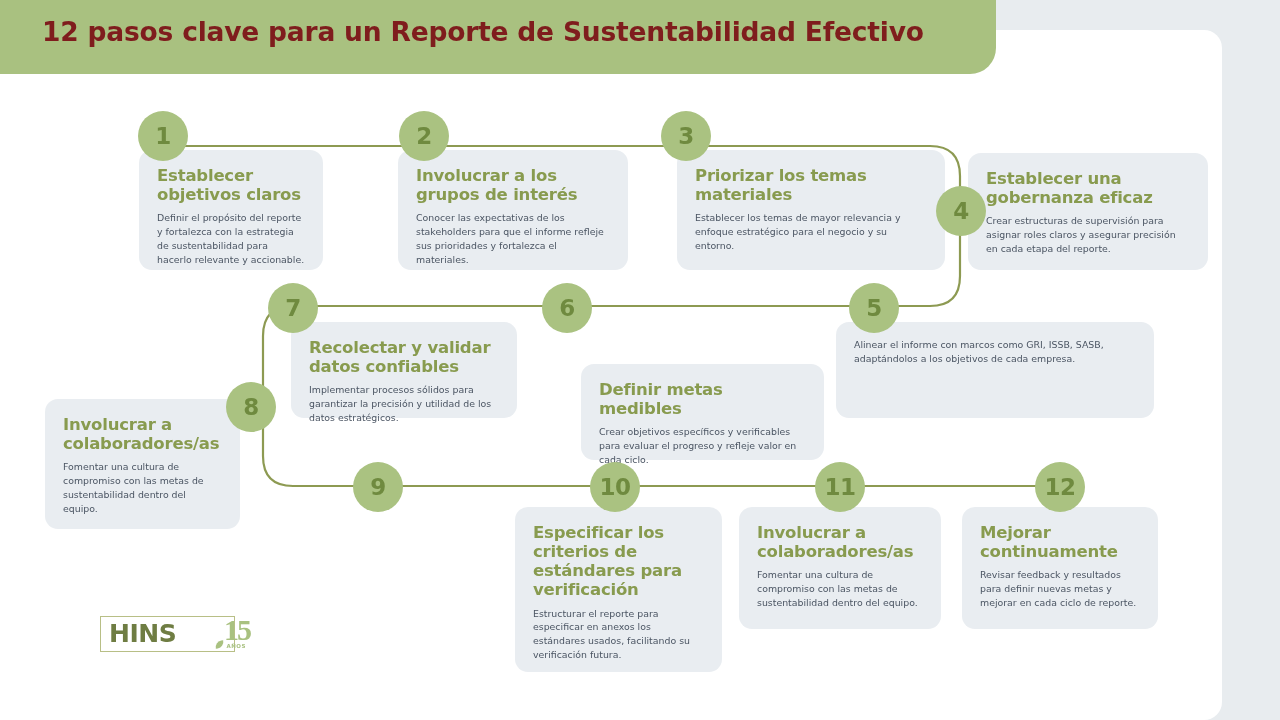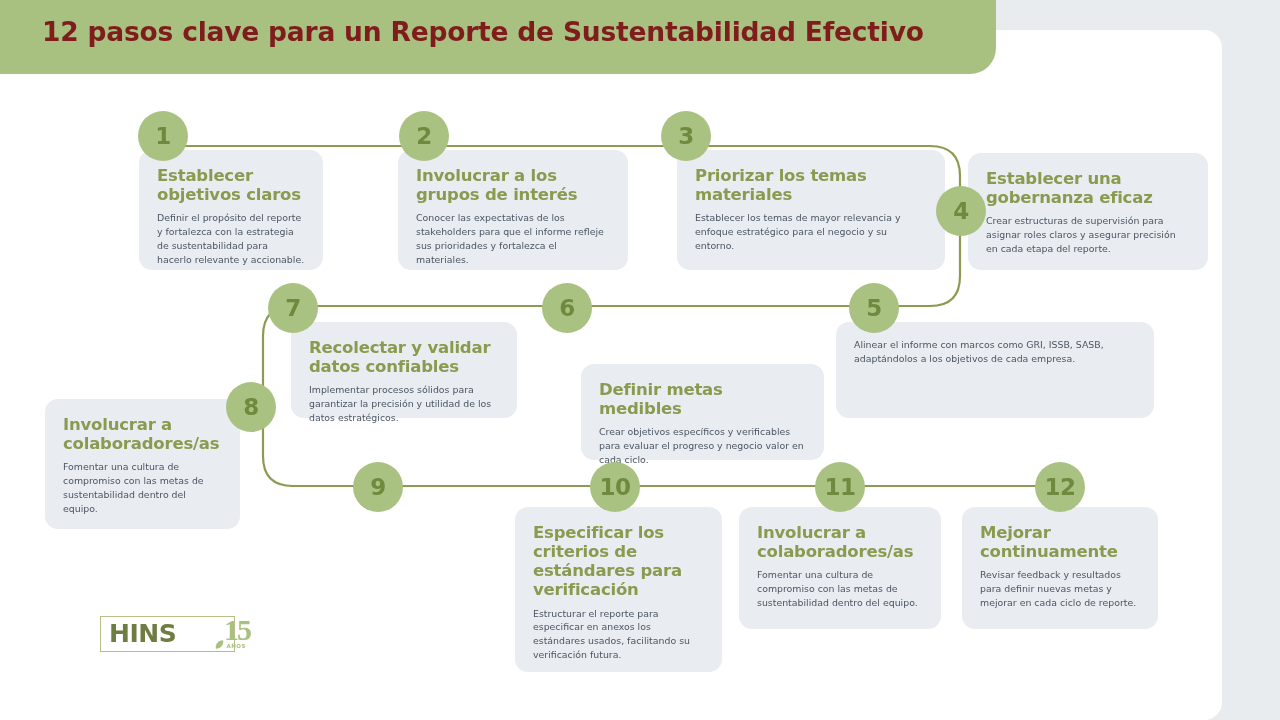--- a/index.html
+++ b/index.html
@@ -140,21 +140,21 @@
   </div>
   <div class="numdot" style="left:936px;top:186px;">4</div>
 
   <div class="card wide" style="left:836px;top:322px;width:318px;height:96px;">
     <p>Alinear el informe con marcos como GRI, ISSB, SASB, adaptándolos a los objetivos de cada empresa.</p>
   </div>
   <div class="numdot" style="left:849px;top:283px;">5</div>
 
   <div class="card" style="left:581px;top:322px;width:243px;height:96px;margin-top:42px;">
     <h2>Definir metas medibles</h2>
-    <p>Crear objetivos específicos y verificables para evaluar el progreso y negocio valor en cada ciclo.</p>
+    <p>Crear objetivos específicos y verificables para evaluar el progreso y refleje valor en cada ciclo.</p>
   </div>
   <div class="numdot" style="left:542px;top:283px;">6</div>
 
   <div class="card" style="left:291px;top:322px;width:226px;height:96px;">
     <h2>Recolectar y validar datos confiables</h2>
     <p>Implementar procesos sólidos para garantizar la precisión y utilidad de los datos estratégicos.</p>
   </div>
   <div class="numdot" style="left:268px;top:283px;">7</div>
 
   <div class="card" style="left:45px;top:399px;width:195px;height:130px;">

